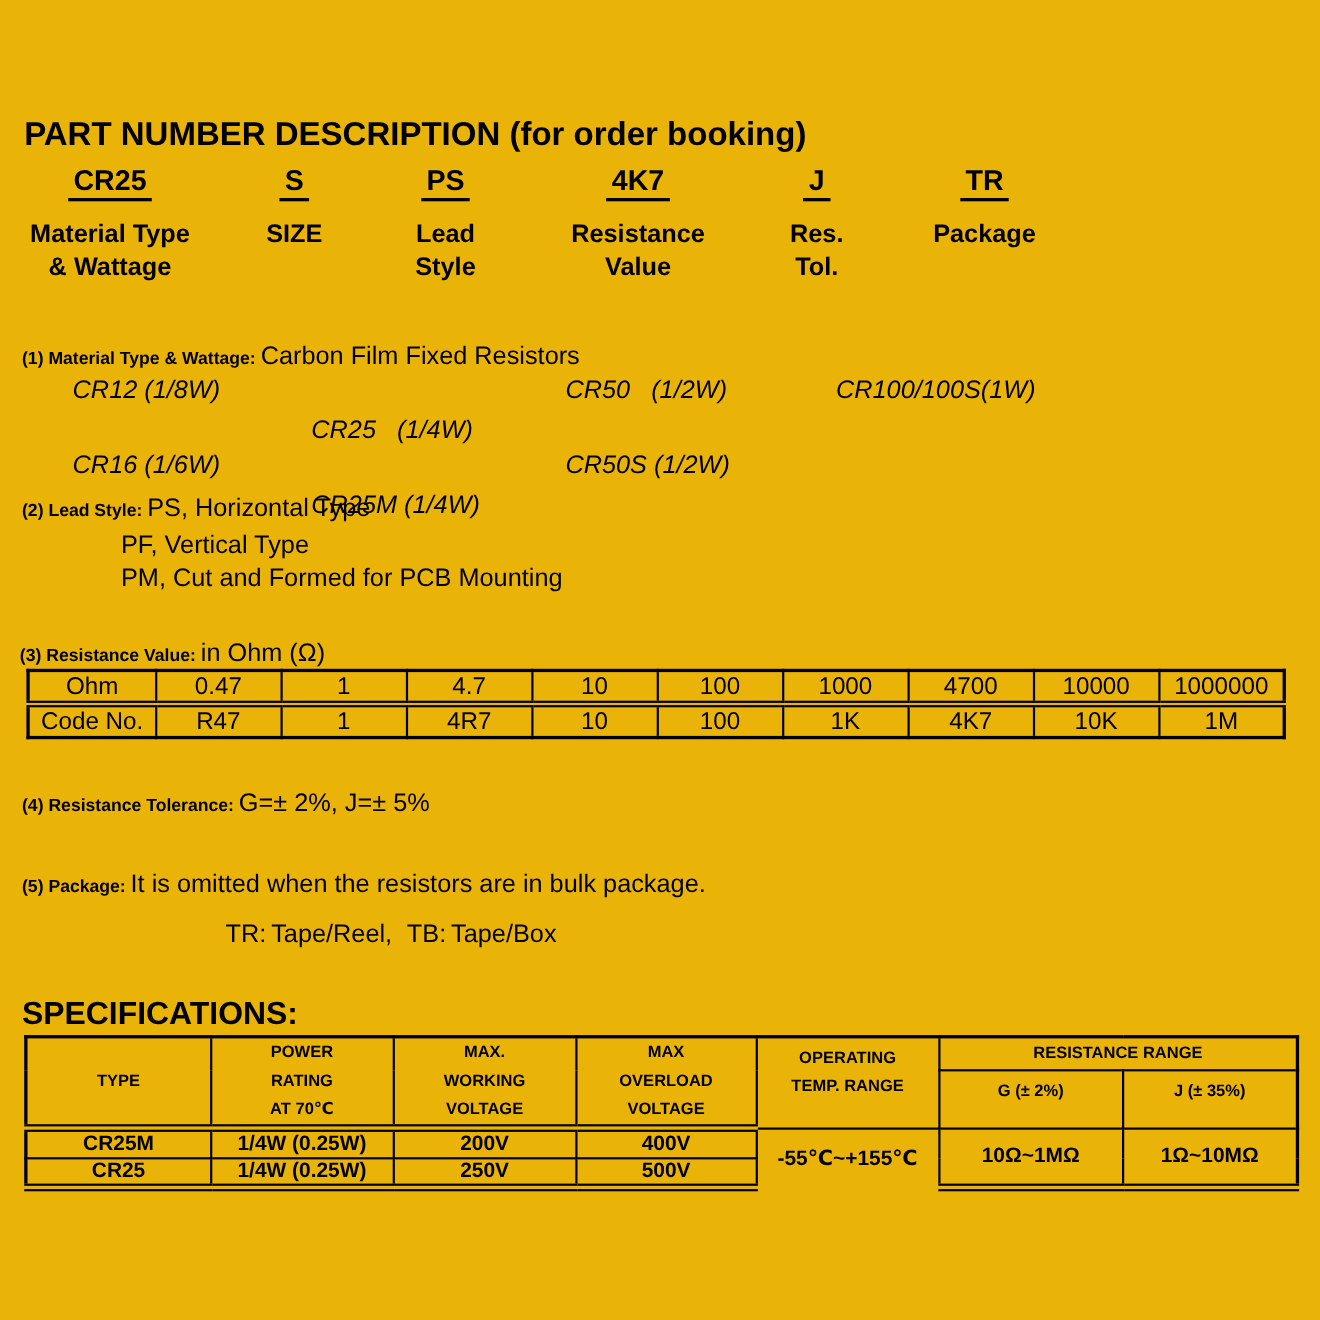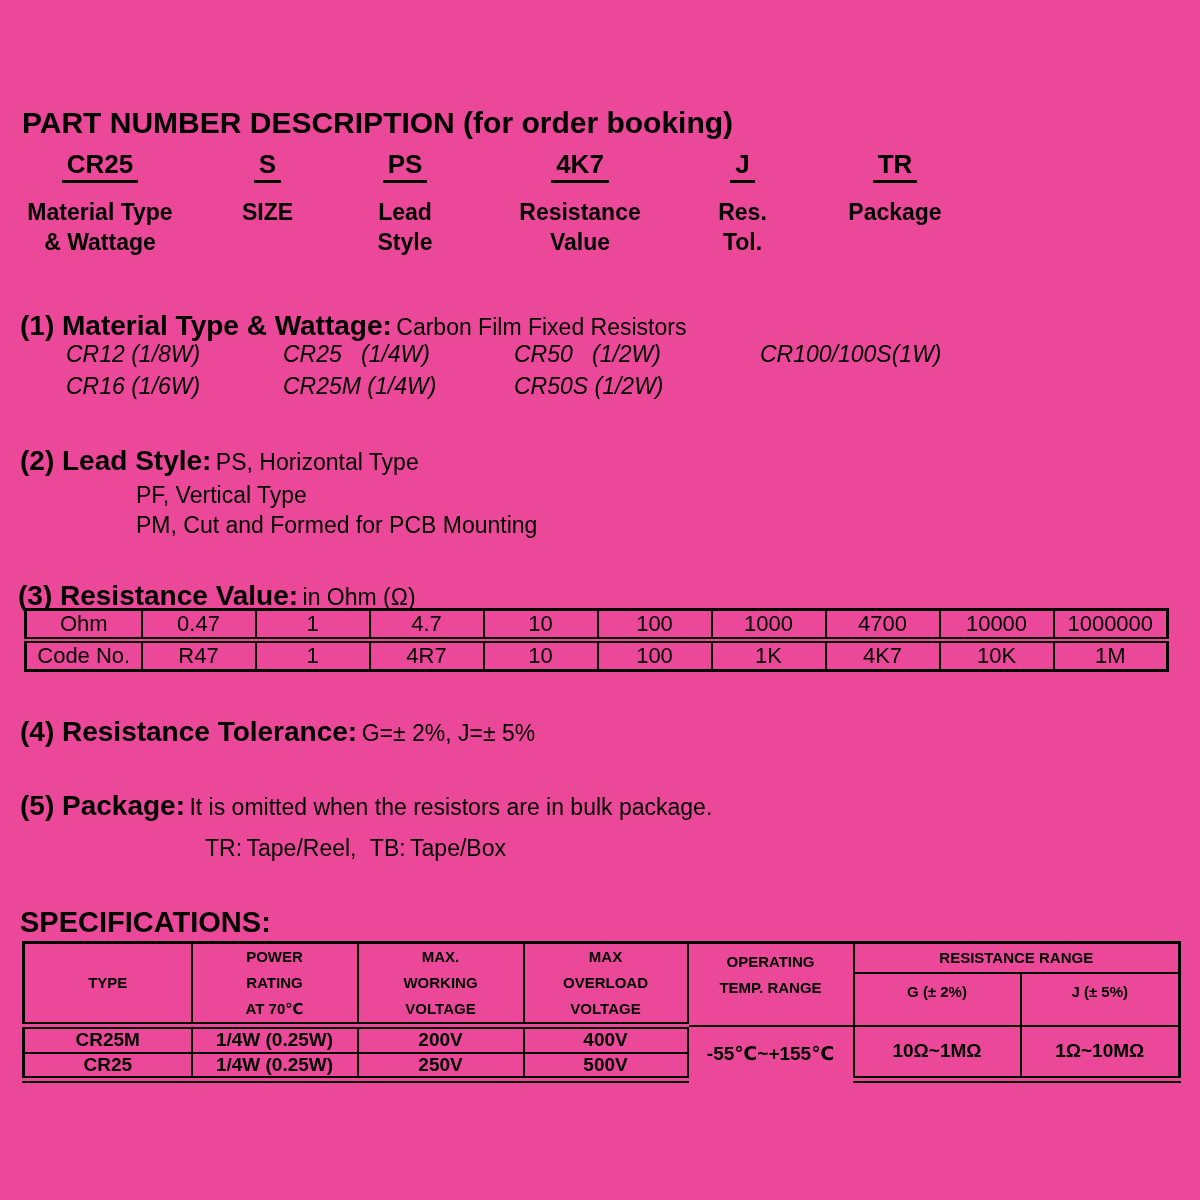--- a/index.html
+++ b/index.html
@@ -1,20 +1,20 @@
 <!DOCTYPE html>
 <html><head>
 <meta charset="utf-8">
 <style>
   html, body { margin: 0; padding: 0; background: #fff; }
   .page {
     position: relative;
     width: 1200px;
     height: 1200px;
-    background: #ec4899;
+    background: #eab308;
     color: #000000;
     font-family: "Liberation Sans", "DejaVu Sans", sans-serif;
     overflow: hidden;
   }
   .abs { position: absolute; }
   .b { font-weight: bold; }
 
   
   .doc-title { left: 22px; top: 106px; font-size: 30px; font-weight: bold; }
 
@@ -34,33 +34,33 @@
   }
   .pn-label {
     margin-top: 14px;
     font-size: 23px;
     font-weight: bold;
     line-height: 30px;
     white-space: pre-line;
   }
 
   
-  .sec-heading { font-size: 28px; font-weight: bold; }
+  .sec-heading { font-size: 16px; font-weight: bold; }
   .sec-text { font-size: 23px; font-weight: normal; }
 
   .sec1-head { left: 20px; top: 310px; }
   .sec1-rows { left: 66px; top: 338px; font-style: italic; }
   .mat-row { display: flex; line-height: 32px; font-size: 23px; }
   .mat-cell { white-space: pre; }
   .mat-c0 { width: 217px; }
-  .mat-c1 { width: 231px; }
+  .mat-c1 { width: 231px; margin-top: 36px; }
   .mat-c2 { width: 246px; }
 
   .sec2 { left: 20px; top: 446px; line-height: 30px; }
-  .sec2-cont { margin-left: 116px; }
+  .sec2-cont { margin-left: 90px; }
 
   .sec3-head { left: 18px; top: 580px; }
 
   .rv-table {
     position: absolute;
     left: 24px; top: 608px;
     border-collapse: collapse;
     border: 3px solid #000;
     table-layout: fixed;
   }
@@ -265,21 +265,21 @@
 VOLTAGE</th>
         <th rowspan="2" class="hsep-double">MAX
 OVERLOAD
 VOLTAGE</th>
         <th rowspan="2" class="va-top">OPERATING
 TEMP. RANGE</th>
         <th colspan="2">RESISTANCE RANGE</th>
       </tr>
       <tr class="sh2">
         <th class="va-top">G (± 2%)</th>
-        <th class="va-top">J (± 5%)</th>
+        <th class="va-top">J (± 35%)</th>
       </tr>
       <tr class="sbody">
         <td>CR25M</td>
         <td>1/4W (0.25W)</td>
         <td>200V</td>
         <td>400V</td>
         <td rowspan="2" class="no-bottom">-55℃~+155℃</td>
         <td rowspan="2" class="dbl-bottom">10Ω~1MΩ</td>
         <td rowspan="2" class="dbl-bottom">1Ω~10MΩ</td>
       </tr>

